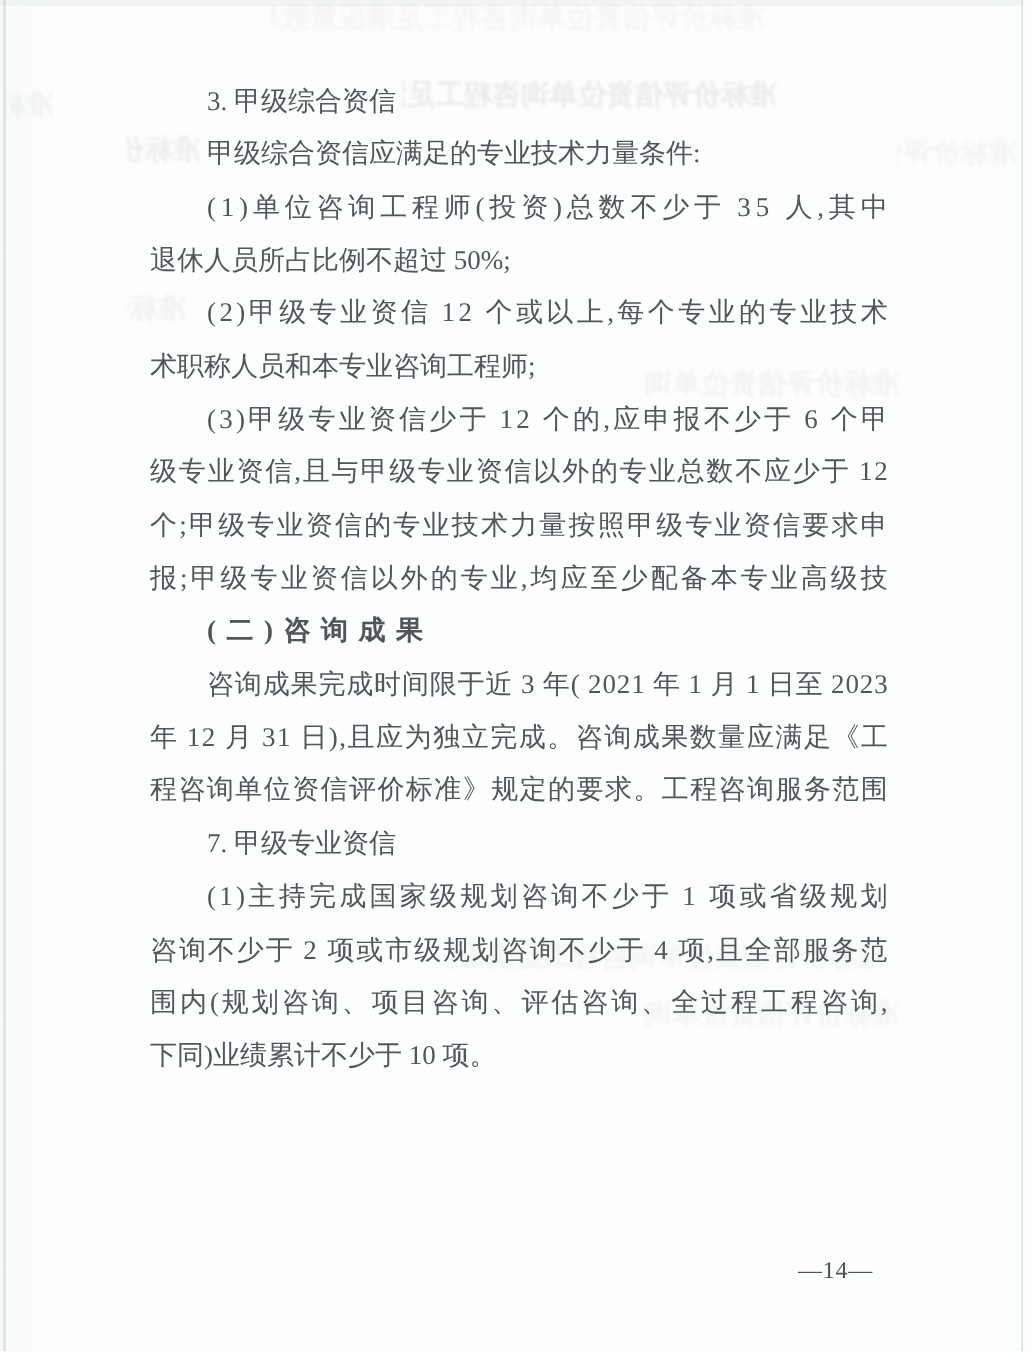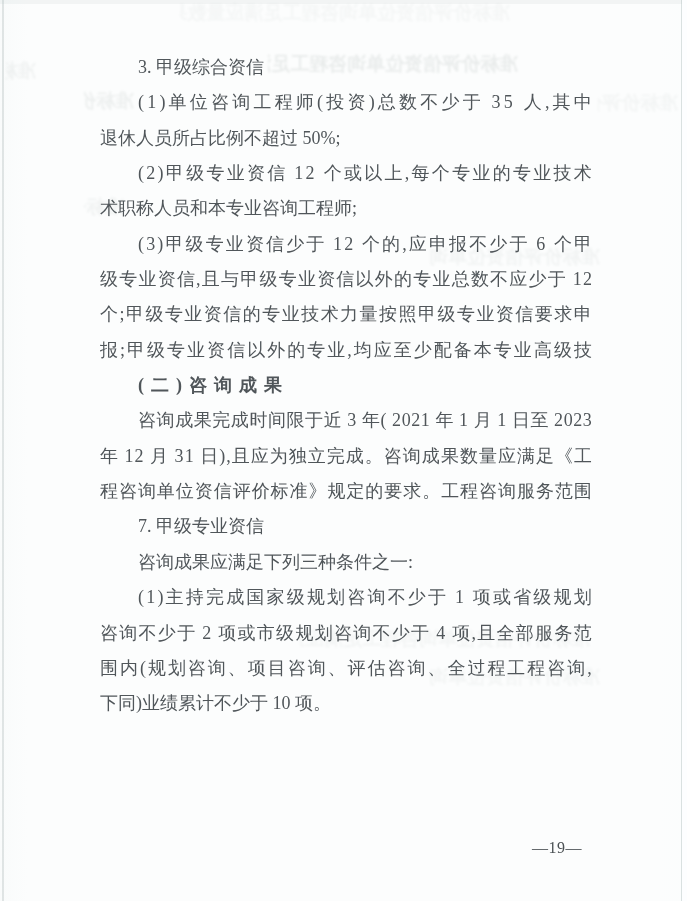--- a/index.html
+++ b/index.html
@@ -70,20 +70,21 @@
   <div class="bleed a3">准标价评信资位单询咨程工足满应量数果成询咨级甲</div>
   <div class="bleed a4">准标价评信资位单询咨程工足满应量数果成询咨级甲</div>
   <div class="bleed a5">准标价评信资位单询咨程工足满应量数果成询咨级甲</div>
   <div class="bleed a6">准标价评信资位单询咨程工足满应量数果成询咨级甲</div>
   <div class="bleed a7">准标价评信资位单询咨程工足满应量数果成询咨级甲</div>
   <div class="bleed a8">准标价评信资位单询咨程工足满应量数果成询咨级甲</div>
   <div class="bleed a9">准标价评信资位单询咨程工足满应量数果成询咨级甲</div>
 
   <div class="text-block">
     <div class="line indent">3. 甲级综合资信</div>
+    <div class="line indent">甲级综合资信应满足的专业技术力量条件:</div>
     <div class="line indent just">
         <span>(</span>
         <span>1</span>
         <span>)</span>
         <span>单</span>
         <span>位</span>
         <span>咨</span>
         <span>询</span>
         <span>工</span>
         <span>程</span>
@@ -350,21 +351,20 @@
         <span>工</span>
         <span>程</span>
         <span>咨</span>
         <span>询</span>
         <span>服</span>
         <span>务</span>
         <span>范</span>
         <span>围</span>
       </div>
     <div class="line indent">7. 甲级专业资信</div>
-    <div class="line indent">咨询成果应满足下列三种条件之一:</div>
     <div class="line indent just">
         <span>(</span>
         <span>1</span>
         <span>)</span>
         <span>主</span>
         <span>持</span>
         <span>完</span>
         <span>成</span>
         <span>国</span>
         <span>家</span>
@@ -442,15 +442,15 @@
         <span>程</span>
         <span>工</span>
         <span>程</span>
         <span>咨</span>
         <span>询</span>
         <span>,</span>
       </div>
     <div class="line">下同)业绩累计不少于 10 项。</div>
   </div>
 
-  <div class="page-num">—19—</div>
+  <div class="page-num">—14—</div>
 
 </div>
 
 </body></html>

